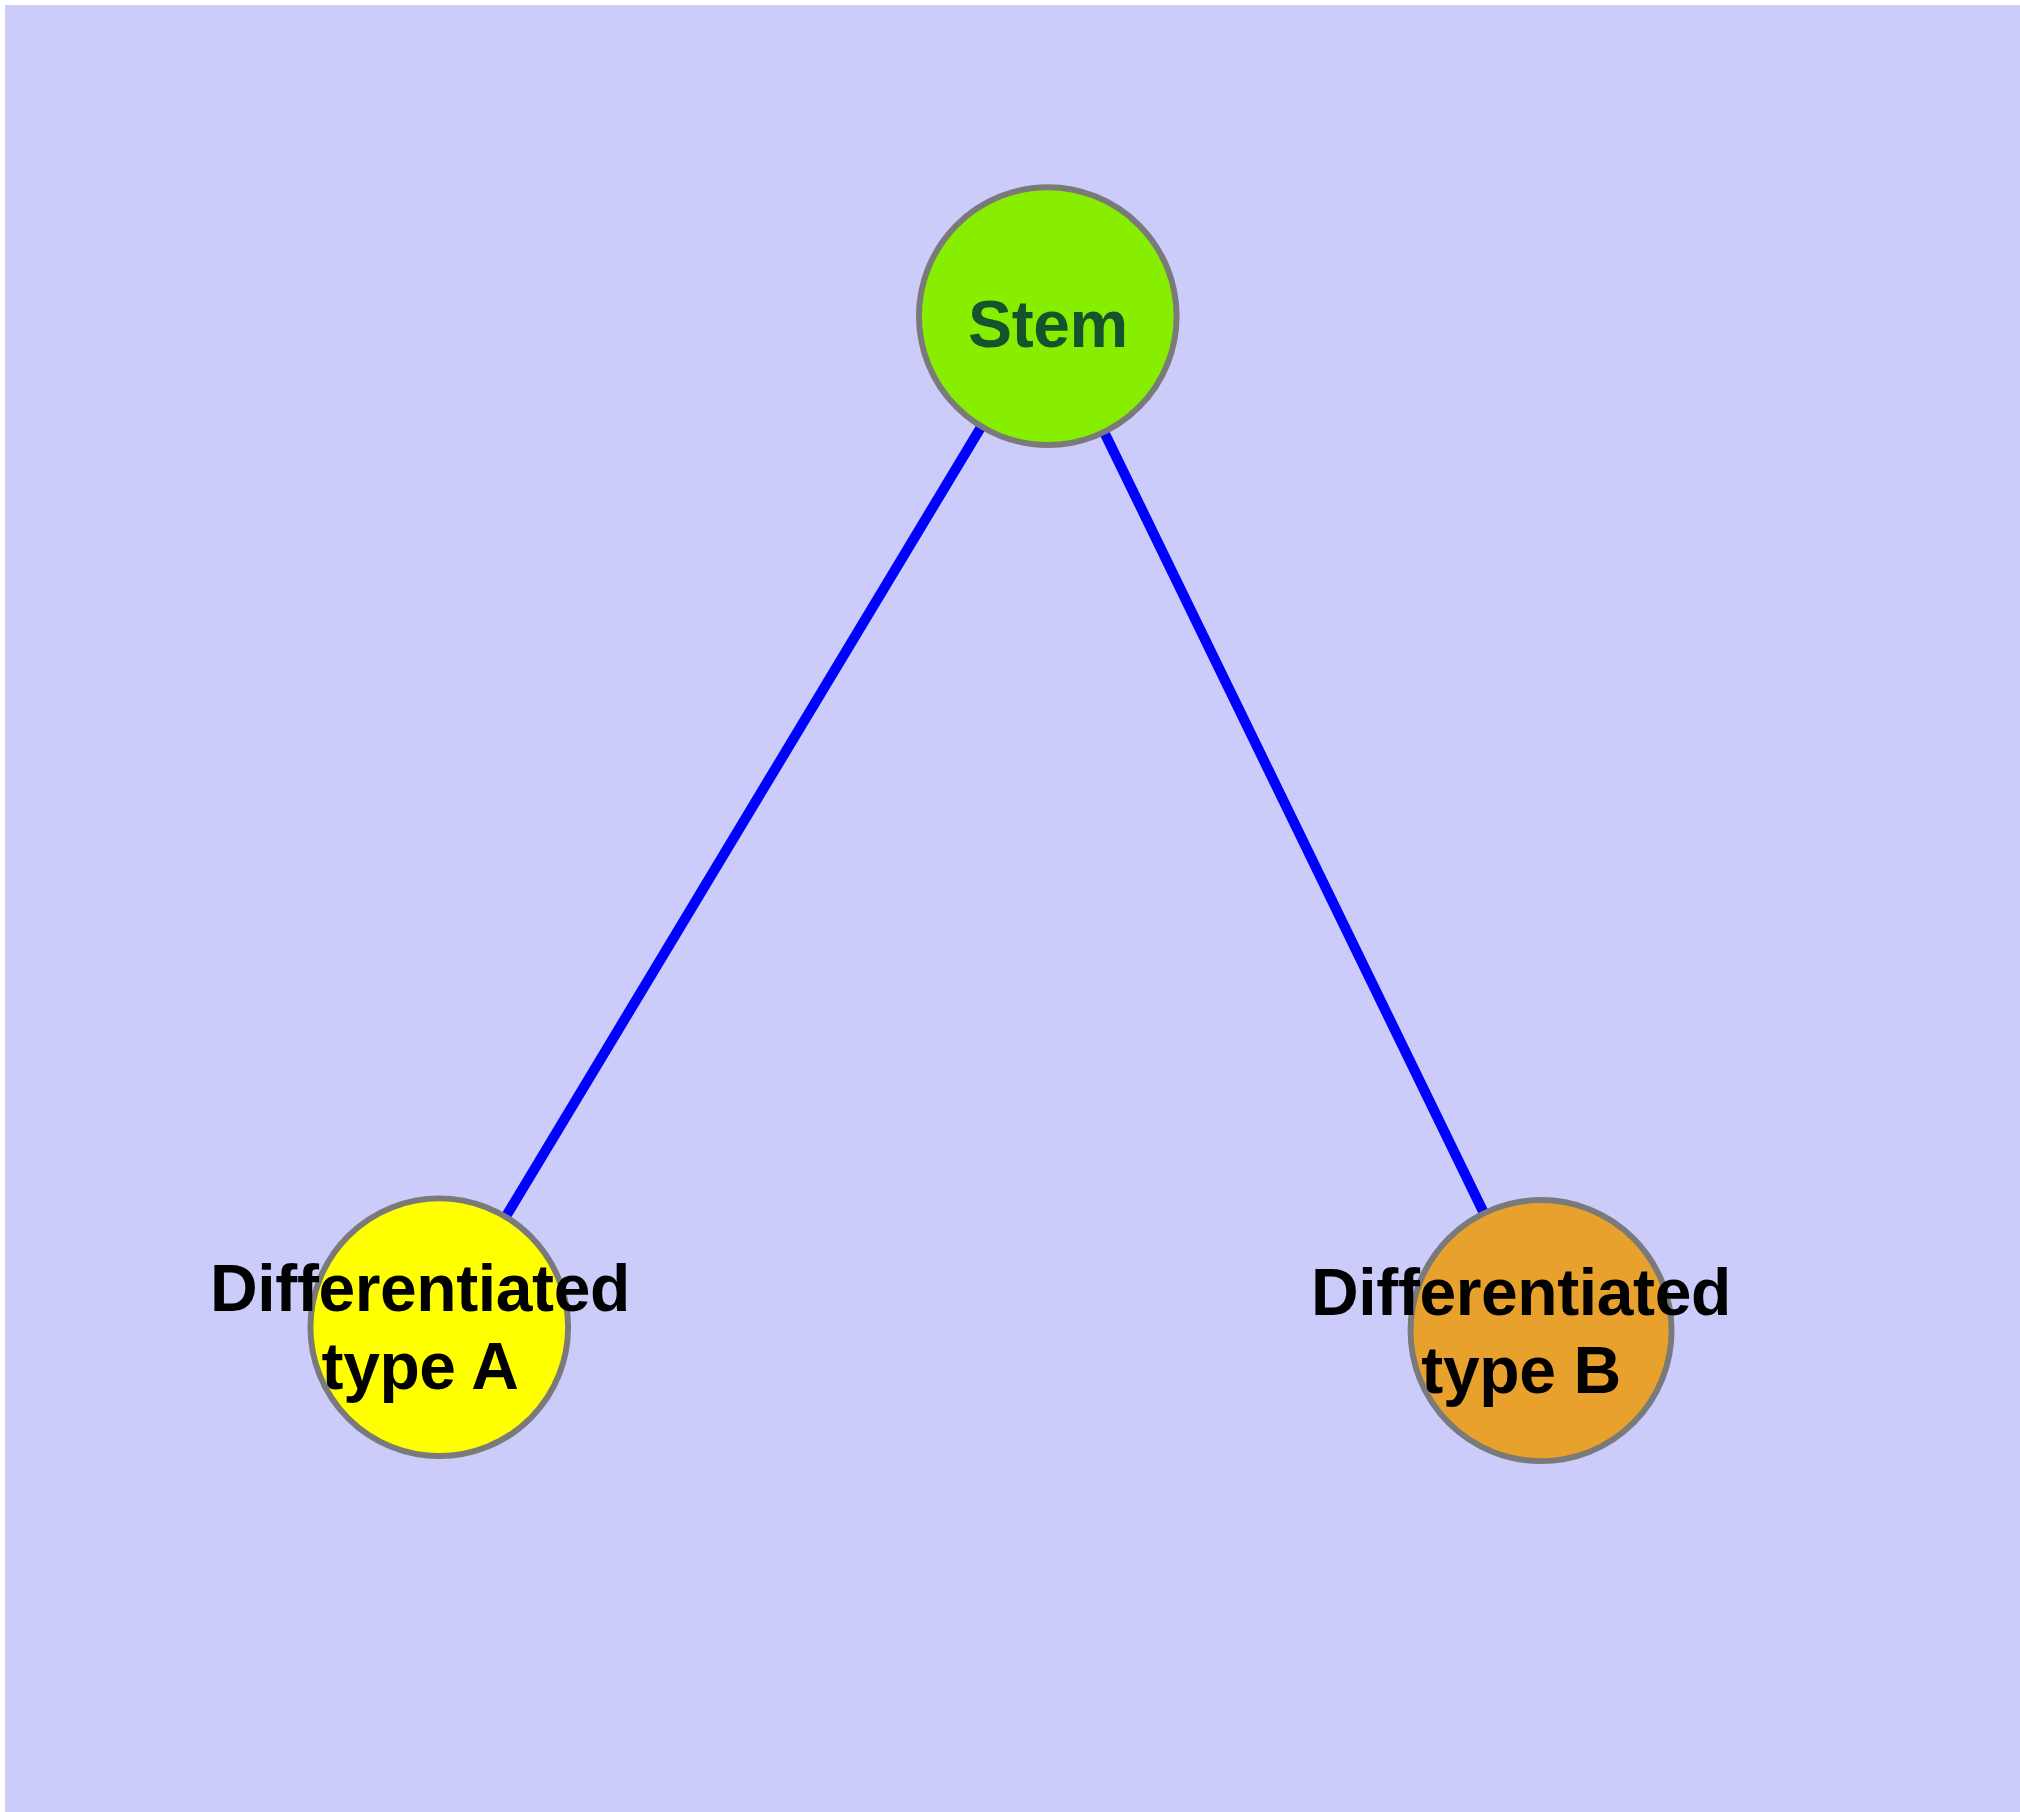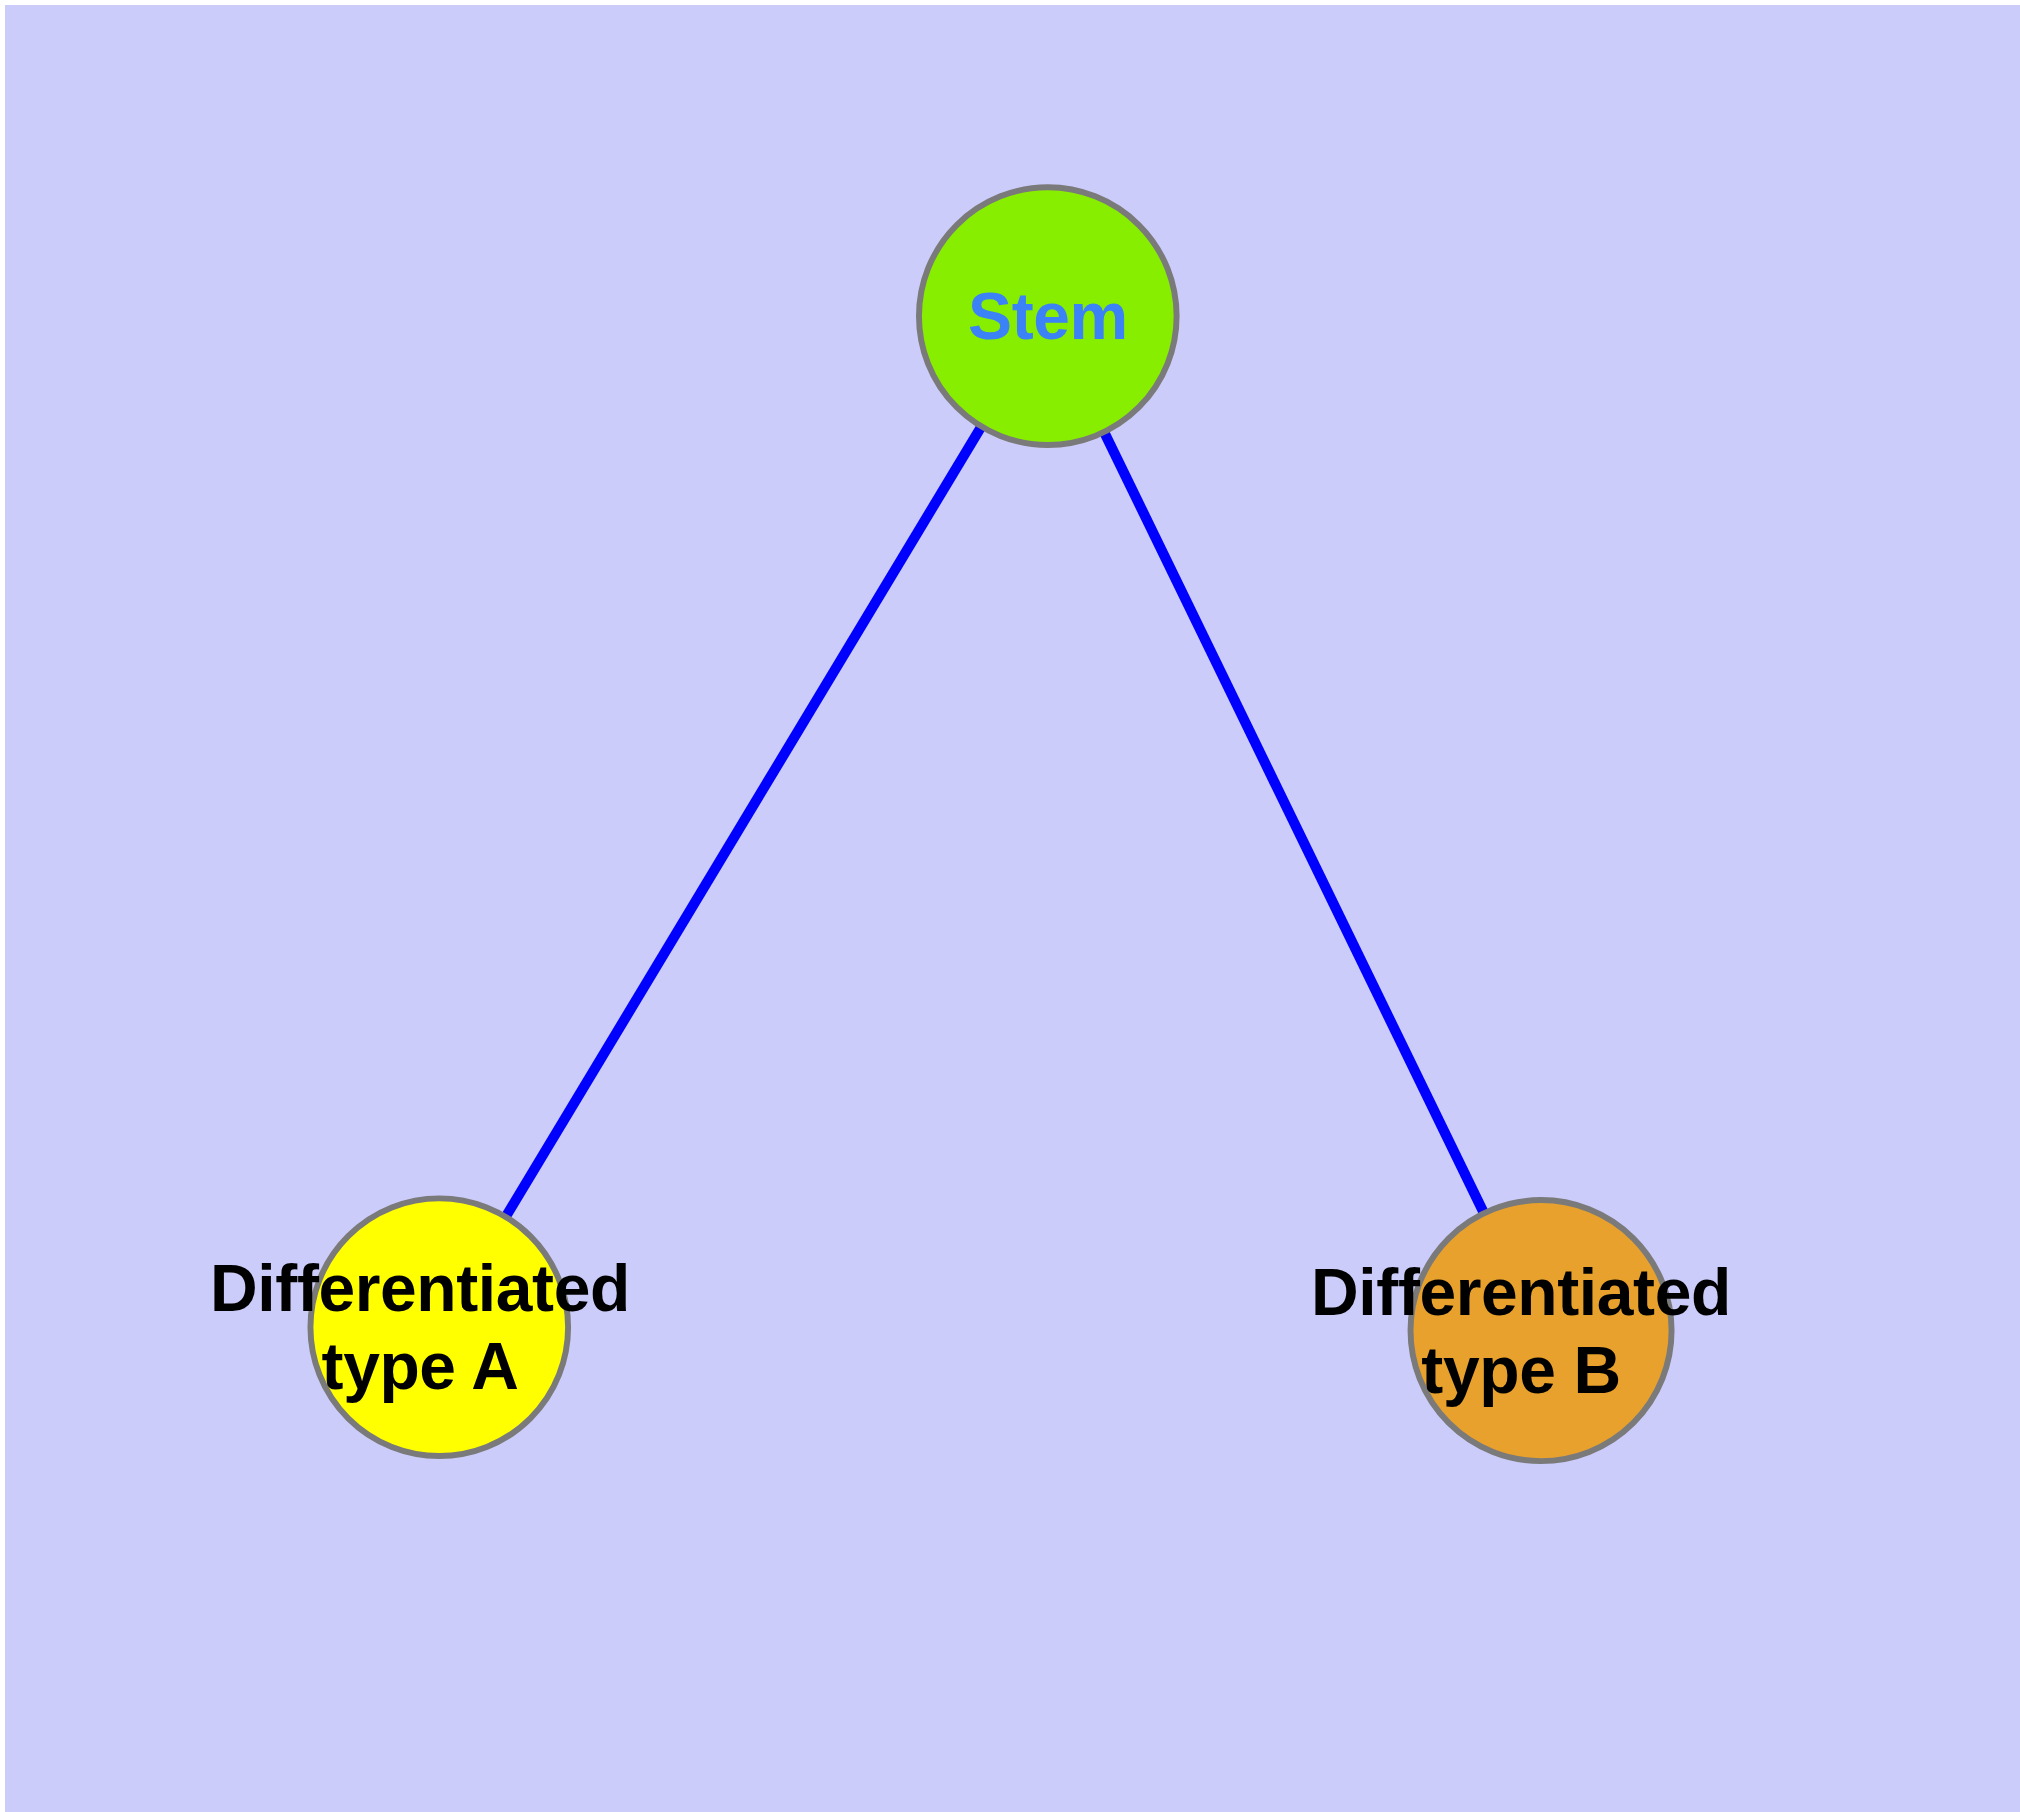--- a/index.html
+++ b/index.html
@@ -66,20 +66,20 @@
         <line x1="1300.715763117535" y1="506.10097672111607" x2="1752.4096995430386" y2="1435.1003614313013" class="edge-line" stroke="#0000ff" stroke-width="12"></line>
       </g>
     <g id="nodes-group">
         <circle cx="1236" cy="373" r="152" class="node-circle" fill="#88ee00" stroke="#7a7a7a"></circle>
         <circle cx="518" cy="1566" r="152" class="node-circle" fill="#ffff00" stroke="#7a7a7a"></circle>
         <circle cx="1818" cy="1570" r="154" class="node-circle" fill="#e8a12c" stroke="#7a7a7a"></circle>
       </g>
   </svg>
 
   <div id="labels-layer">
-      <div class="node-label" style="left: 1048px; top: 316px; color: #3b82f6;">Stem</div>
+      <div class="node-label" style="left: 1048px; top: 324px; color: #14532d;">Stem</div>
       <div class="node-label" style="left: 420px; top: 1327px; color: rgb(0, 0, 0);">Differentiated
 type A</div>
       <div class="node-label" style="left: 1521px; top: 1331px; color: rgb(0, 0, 0);">Differentiated
 type B</div>
     </div>
 </div>
 
 
 </body></html>

